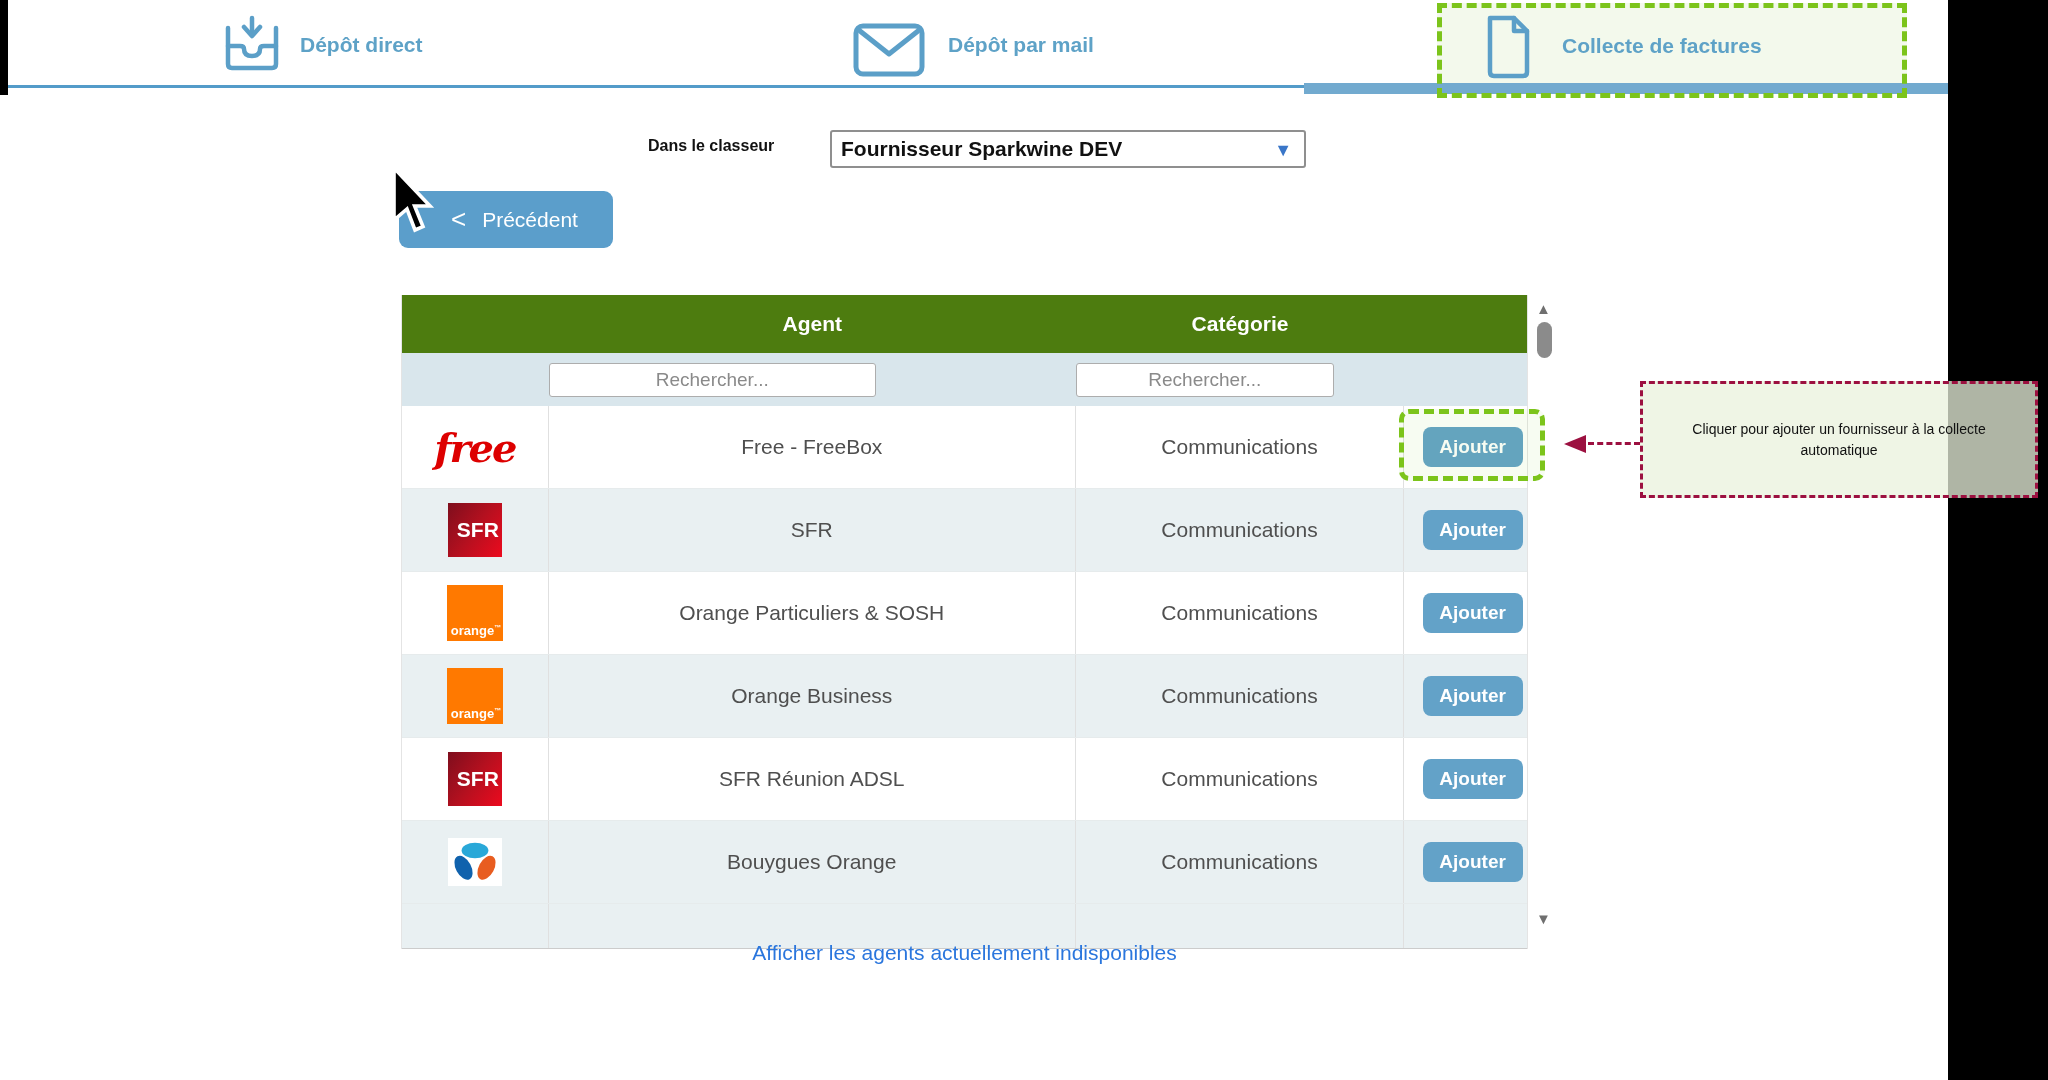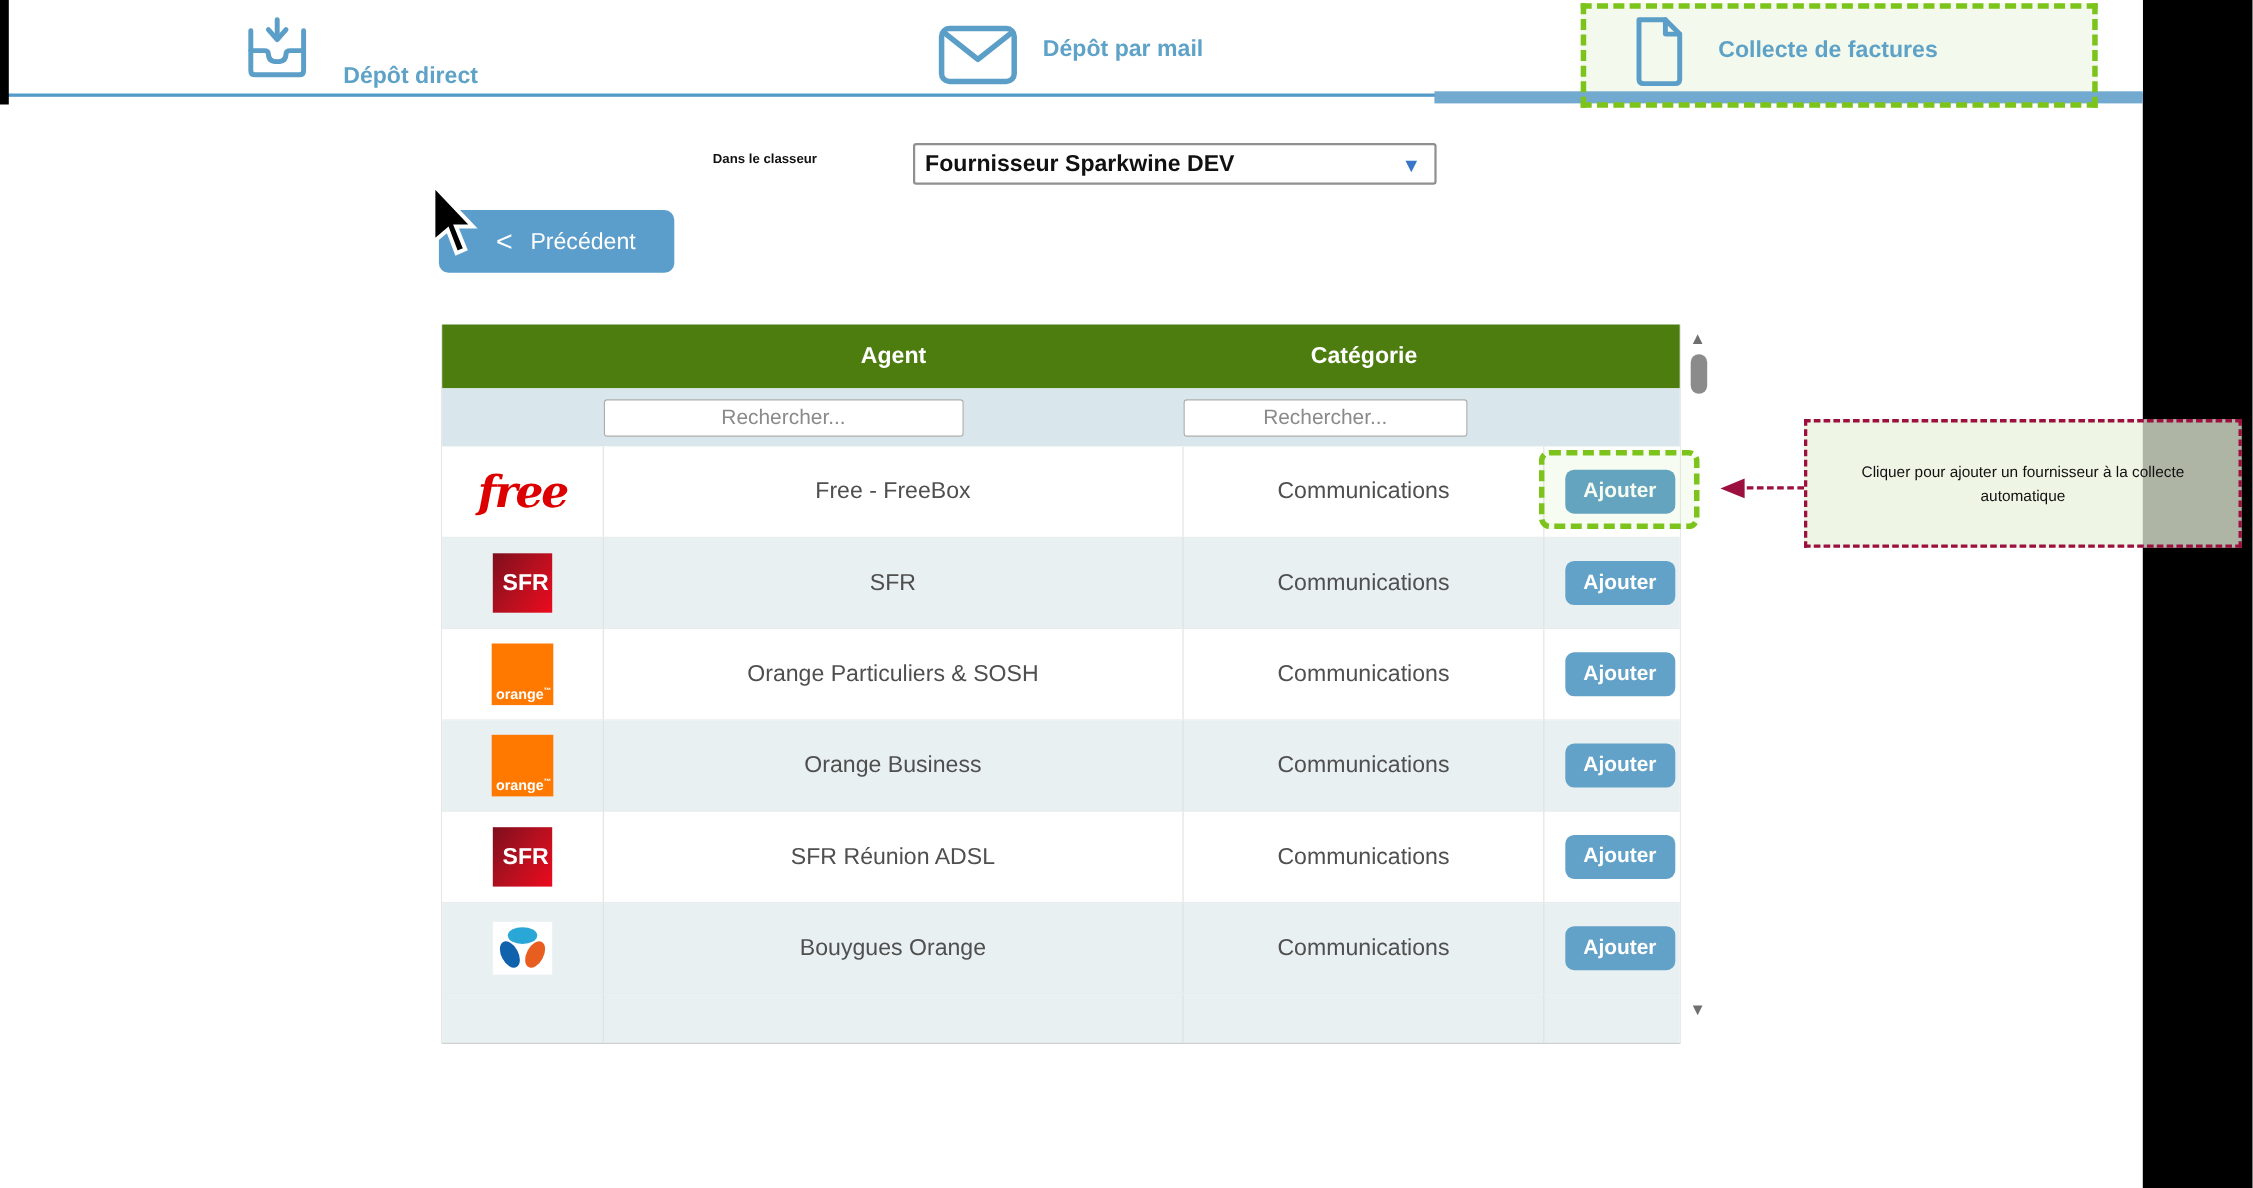--- a/index.html
+++ b/index.html
@@ -13,21 +13,21 @@
 
   
   .tabbar{position:absolute;left:0;top:0;width:1948px;height:88px;background:#fff;border-bottom:3px solid #539bc9;z-index:2;}
   .active-bar{position:absolute;left:1304px;top:83px;width:644px;height:11px;background:#72aacf;z-index:3;}
   .tab-green-bg{position:absolute;left:1437px;top:3px;width:470px;height:81px;background:#f3f9ec;z-index:2;}
   .tab-green-border{position:absolute;left:1437px;top:3px;width:470px;height:95px;border:5px dashed #7cc41b;background:transparent;z-index:4;}
   .tab-label{position:absolute;font-size:21px;font-weight:bold;color:#5ea2c7;z-index:5;cursor:pointer;}
   .tab-icon{position:absolute;z-index:5;}
 
   
-  .classeur-label{position:absolute;left:648px;top:137px;font-size:12px;font-weight:bold;color:#111;}
+  .classeur-label{position:absolute;left:648px;top:137px;font-size:16px;font-weight:bold;color:#111;}
   .select{position:absolute;left:830px;top:130px;width:476px;height:38px;background:#fff;border:2px solid #8f8f8f;border-radius:3px;cursor:pointer;}
   .select .sel-text{position:absolute;left:9px;top:5px;font-size:21px;font-weight:bold;color:#111;white-space:nowrap;}
   .select .sel-arrow{position:absolute;right:12px;top:8px;font-size:18px;color:#3a76c8;}
 
   
   .prev-btn{position:absolute;left:399px;top:191px;width:214px;height:57px;background:#5b9ecb;border-radius:9px;color:#fff;display:flex;align-items:center;padding-left:52px;cursor:pointer;}
   .prev-btn .chev{font-size:26px;font-weight:400;margin-right:16px;}
   .prev-btn .lbl{font-size:21px;font-weight:normal;}
 
   
@@ -89,21 +89,21 @@
   <div class="tab-green-border"></div>
 
   <svg class="tab-icon" style="left:220px;top:14px;" width="64" height="58" viewBox="0 0 64 58">
     <g fill="none" stroke="#5b9fc8" stroke-width="4.5" stroke-linecap="round" stroke-linejoin="round">
       <path d="M32 4 L32 20"></path>
         <path d="M24 13 L32 22 L40 13"></path>
       <path d="M8 14 L8 50 Q8 54 12 54 L52 54 Q56 54 56 50 L56 14"></path>
       <path d="M8 32 L20 32 Q24 32 24 35 Q24 42 32 42 Q40 42 40 35 Q40 32 44 32 L56 32"></path>
     </g>
   </svg>
-  <div class="tab-label" style="left:312px;top:33px;margin-top:24px;">Dépôt direct</div>
+  <div class="tab-label" style="left:300px;top:33px;">Dépôt direct</div>
 
   <svg class="tab-icon" style="left:852px;top:22px;" width="74" height="56" viewBox="0 0 74 56">
     <g fill="none" stroke="#5b9fc8" stroke-width="5" stroke-linecap="round" stroke-linejoin="round">
       <rect x="4" y="4" width="66" height="48" rx="7"></rect>
       <path d="M8 9 L37 32 L66 9"></path>
     </g>
   </svg>
   <div class="tab-label" style="left:948px;top:33px;">Dépôt par mail</div>
 
   <svg class="tab-icon" style="left:1480px;top:14px;" width="56" height="66" viewBox="0 0 56 66">
@@ -252,20 +252,21 @@
       <div class="col-agent cell b-r"></div>
       <div class="col-cat cell b-r"></div>
       <div class="col-action cell"></div>
     </div>
   </div>
 
   <div class="sb-up">▲</div>
   <div class="sb-thumb"></div>
   <div class="sb-down">▼</div>
 
+  <div class="footer-link">Afficher les agents actuellement indisponibles</div>
 
   <div class="hl-box"></div>
   <div class="arrow-head"></div>
   <div class="arrow-line"></div>
   <div class="callout">
     <span>Cliquer pour ajouter un fournisseur à la collecte automatique</span>
   </div>
 
   <div class="black-left"></div>
   <div class="black-right"></div>

